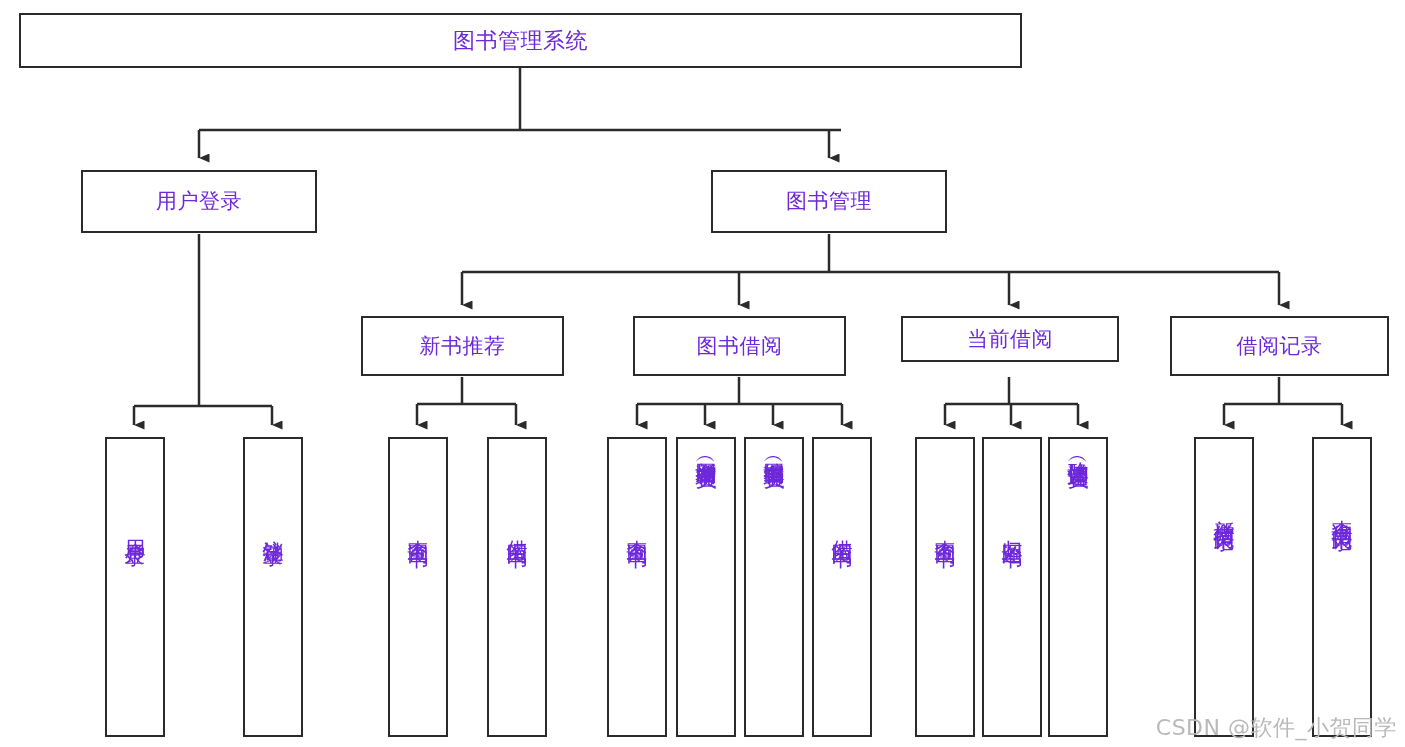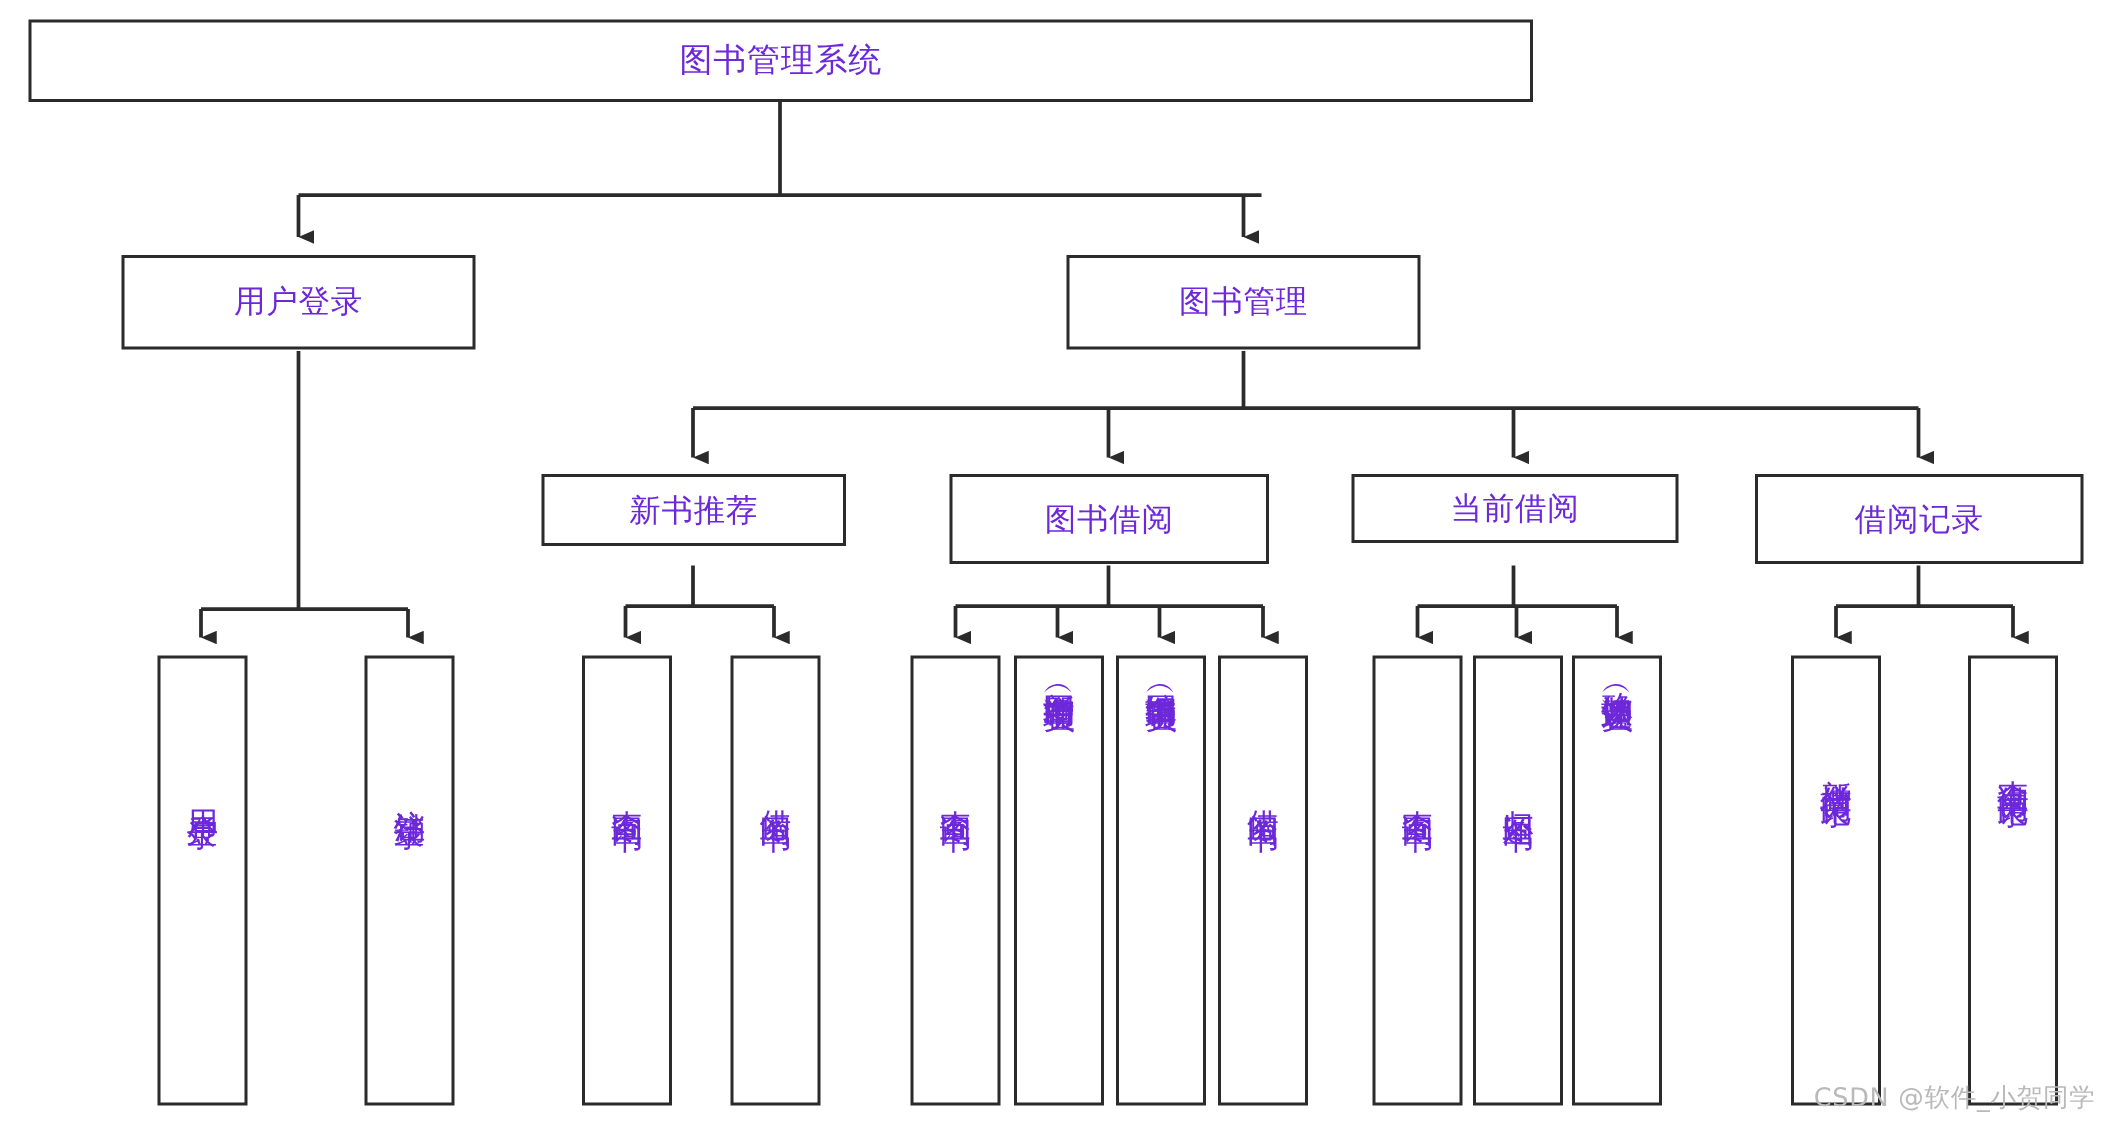--- a/index.html
+++ b/index.html
@@ -72,21 +72,21 @@
   .node.vert.mid-text .node-label {
     margin-top: 58px;
   }
   .node.vert.low-text .node-label {
     margin-top: 78px;
   }
   #watermark {
     position: absolute;
     right: 8px;
     bottom: 4px;
-    font-size: 17px;
+    font-size: 22px;
     color: #b9b9b9;
     white-space: nowrap;
     letter-spacing: 0.5px;
   }
 </style>
 </head>
 <body>
 
 <div id="diagram-canvas">
 
@@ -144,21 +144,21 @@
     <span class="node-label">图书管理系统</span>
   </div>
 
   <div class="node horiz" style="left:81px; top:170px; width:236px; height:63px;">
     <span class="node-label">用户登录</span>
   </div>
   <div class="node horiz" style="left:711px; top:170px; width:236px; height:63px;">
     <span class="node-label">图书管理</span>
   </div>
 
-  <div class="node horiz" style="left:361px; top:316px; width:203px; height:48px;">
+  <div class="node horiz" style="left:361px; top:316px; width:203px; height:60px;">
     <span class="node-label">新书推荐</span>
   </div>
   <div class="node horiz" style="left:633px; top:316px; width:213px; height:60px;">
     <span class="node-label">图书借阅</span>
   </div>
   <div class="node horiz" style="left:901px; top:316px; width:218px; height:46px;">
     <span class="node-label">当前借阅</span>
   </div>
   <div class="node horiz" style="left:1170px; top:316px; width:219px; height:60px;">
     <span class="node-label">借阅记录</span>

